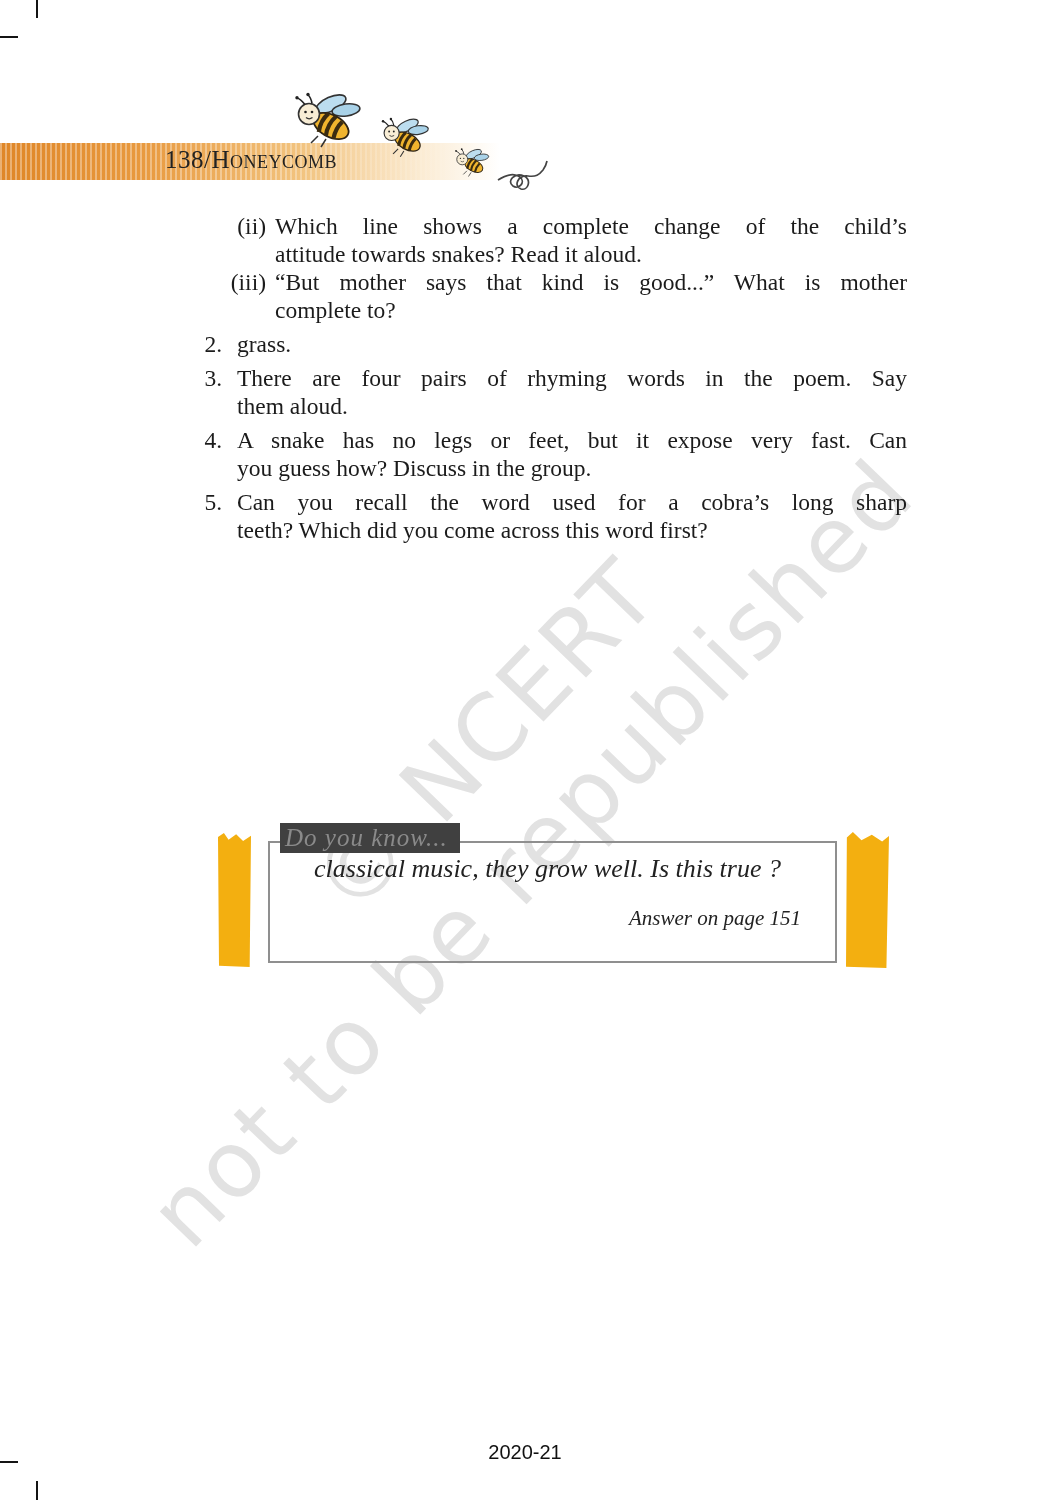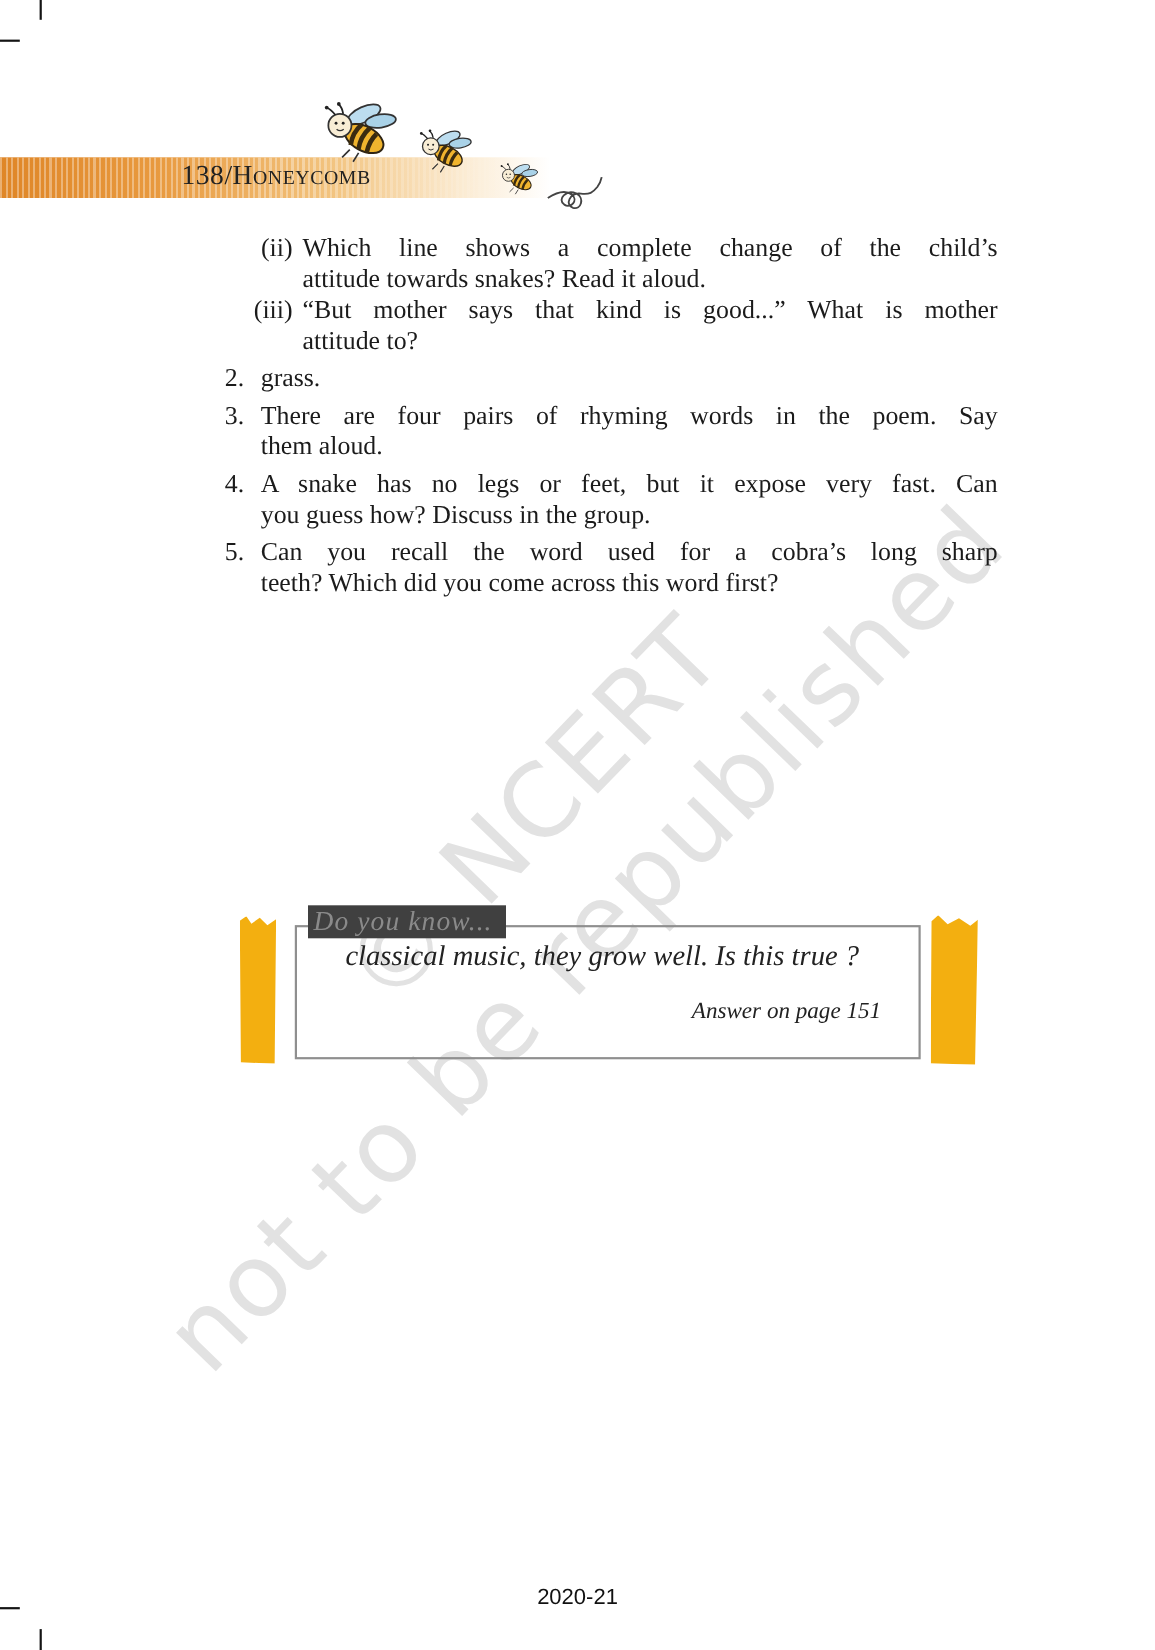--- a/index.html
+++ b/index.html
@@ -112,21 +112,21 @@
       <span class="qtext">
         <span class="qline j">Which line shows a complete change of the child’s</span>
         <span class="qline">attitude towards snakes? Read it aloud.</span>
       </span>
     </div>
 
     <div class="qitem sub">
       <span class="qnum">(iii)</span>
       <span class="qtext">
         <span class="qline j">“But mother says that kind is good...” What is mother</span>
-        <span class="qline">attitude to?</span>
+        <span class="qline">complete to?</span>
       </span>
     </div>
 
     <div class="qitem main">
       <span class="qnum">2.</span>
       <span class="qtext">
         <span class="qline">grass.</span>
       </span>
     </div>
 

